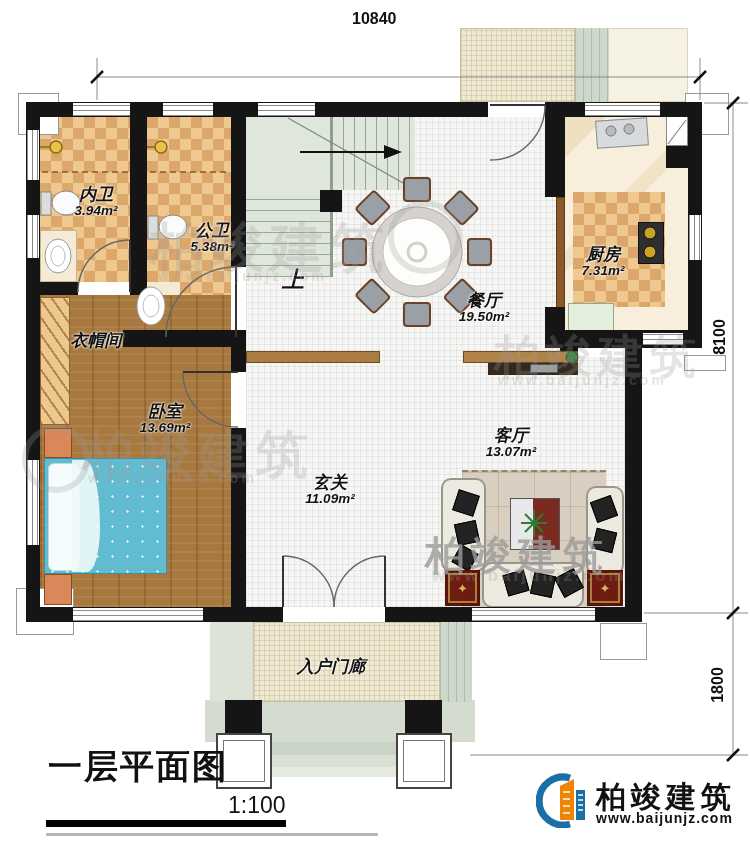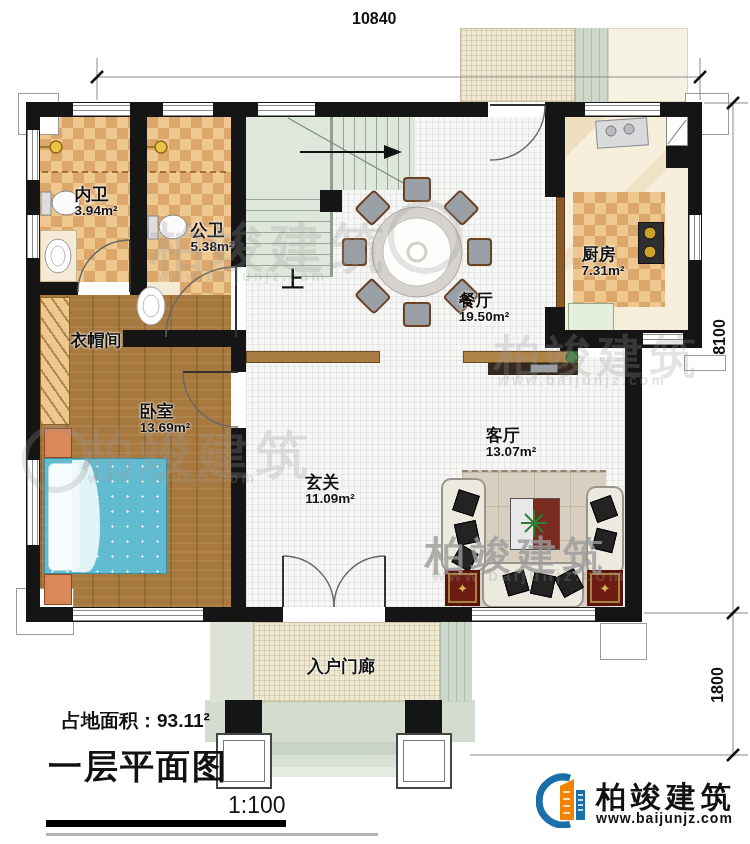--- a/index.html
+++ b/index.html
@@ -7,22 +7,22 @@
         font-family:"Liberation Sans","DejaVu Sans",sans-serif;color:#111;}
   .abs{position:absolute;}
   
   .floor{z-index:1;}
   .furn{z-index:2;}
   .wall{background:#151515;z-index:3;}
   .win{z-index:4;background:#fff;}
   .winH{background-image:repeating-linear-gradient(0deg,#8a8a8a 0 1px,transparent 1px 5px);}
   .winV{background-image:repeating-linear-gradient(90deg,#8a8a8a 0 1px,transparent 1px 5px);}
   svg.overlay{position:absolute;left:0;top:0;z-index:5;}
-  .lbl{z-index:6;transform:translateX(-50%);text-align:left;line-height:1.05;
-       text-shadow:0 0 3px #fff,0 0 2px #fff;white-space:nowrap;}
+  .lbl{z-index:6;transform:translateX(-50%);text-align:center;line-height:1.05;
+       text-shadow:0 0 3px #fff,0 0 2px #fff;white-space:nowrap;font-style:italic;}
   .rname{font-size:17px;font-weight:bold;}
   .rarea{font-size:13.5px;font-weight:bold;}
   .dim{z-index:6;font-size:16px;font-weight:bold;white-space:nowrap;}
   .vdim{transform:rotate(-90deg);transform-origin:center;}
   
   .checker{background:#eec88f;
     background-image:repeating-conic-gradient(#eec88f 0% 25%,#dca76a 0% 50%);
     background-size:22px 22px;}
   .marble{background:#f7efdb;background-image:linear-gradient(135deg,rgba(226,203,158,.45) 0 12%,transparent 12% 40%,rgba(226,203,158,.35) 40% 46%,transparent 46%);}
   .wood{background:#a8793f;
@@ -294,21 +294,21 @@
       <div class="rarea">13.69m²</div>
   </div>
   <div class="abs lbl" style="left:511px;top:427px;">
     <div class="rname">客厅</div>
       <div class="rarea">13.07m²</div>
   </div>
   <div class="abs lbl" style="left:330px;top:474px;">
     <div class="rname">玄关</div>
       <div class="rarea">11.09m²</div>
   </div>
-  <div class="abs lbl" style="left:331px;top:658px;margin-left:10px;">
+  <div class="abs lbl" style="left:331px;top:658px;">
     <div class="rname">入户门廊</div>
   </div>
   <div class="abs lbl" style="left:293px;top:268px;font-size:22px;font-weight:bold;">
     <span>上</span>
   </div>
 
   <div class="abs dim" style="left:352px;top:10px;text-align:center;">10840</div>
   <div class="abs dim vdim" style="left:702px;top:328px;">8100</div>
   <div class="abs dim vdim" style="left:700px;top:676px;">1800</div>
 
@@ -319,21 +319,20 @@
   <div class="abs wmring" style="left:22px;top:425px;width:56px;height:56px;"></div>
   <div class="abs wm wmname" style="left:82px;top:420px;font-size:52px;">柏竣建筑</div>
   <div class="abs wm wmsite" style="left:88px;top:470px;font-size:14px;">www.baijunjz.com</div>
 
   <div class="abs wm wmname" style="left:494px;top:326px;font-size:46px;">柏竣建筑</div>
   <div class="abs wm wmsite" style="left:498px;top:372px;font-size:14px;">www.baijunjz.com</div>
 
   <div class="abs wm wmname" style="left:425px;top:528px;font-size:40px;opacity:.8;">柏竣建筑</div>
   <div class="abs wm wmsite" style="left:432px;top:566px;font-size:17px;">www.baijunjz.com</div>
 
-  <div class="abs legend" style="left:62px;top:708px;font-size:19px;">占地面积：93.11²</div>
   <div class="abs legend" style="left:48px;top:744px;font-size:34px;letter-spacing:2px;">一层平面图</div>
   <div class="abs legend" style="left:228px;top:792px;font-size:23px;font-weight:normal;">1:100</div>
   <div class="abs" style="left:46px;top:820px;width:240px;height:7px;background:#000;z-index:7;"></div>
   <div class="abs" style="left:46px;top:833px;width:332px;height:3px;background:#b5b5b5;z-index:7;"></div>
 
   <svg class="abs" style="left:536px;top:770px;z-index:7;" width="56" height="58" viewBox="0 0 56 58">
     <path d="M34,8 A24,24 0 1 0 34,54" fill="none" stroke="#1a6fa8" stroke-width="7"></path>
     <polygon points="24,16 38,9 38,50 24,50" fill="#f08300"></polygon>
     <rect x="40" y="20" width="9" height="30" fill="#1a6fa8"></rect>
     <g stroke="#fff" stroke-width="1.5">

